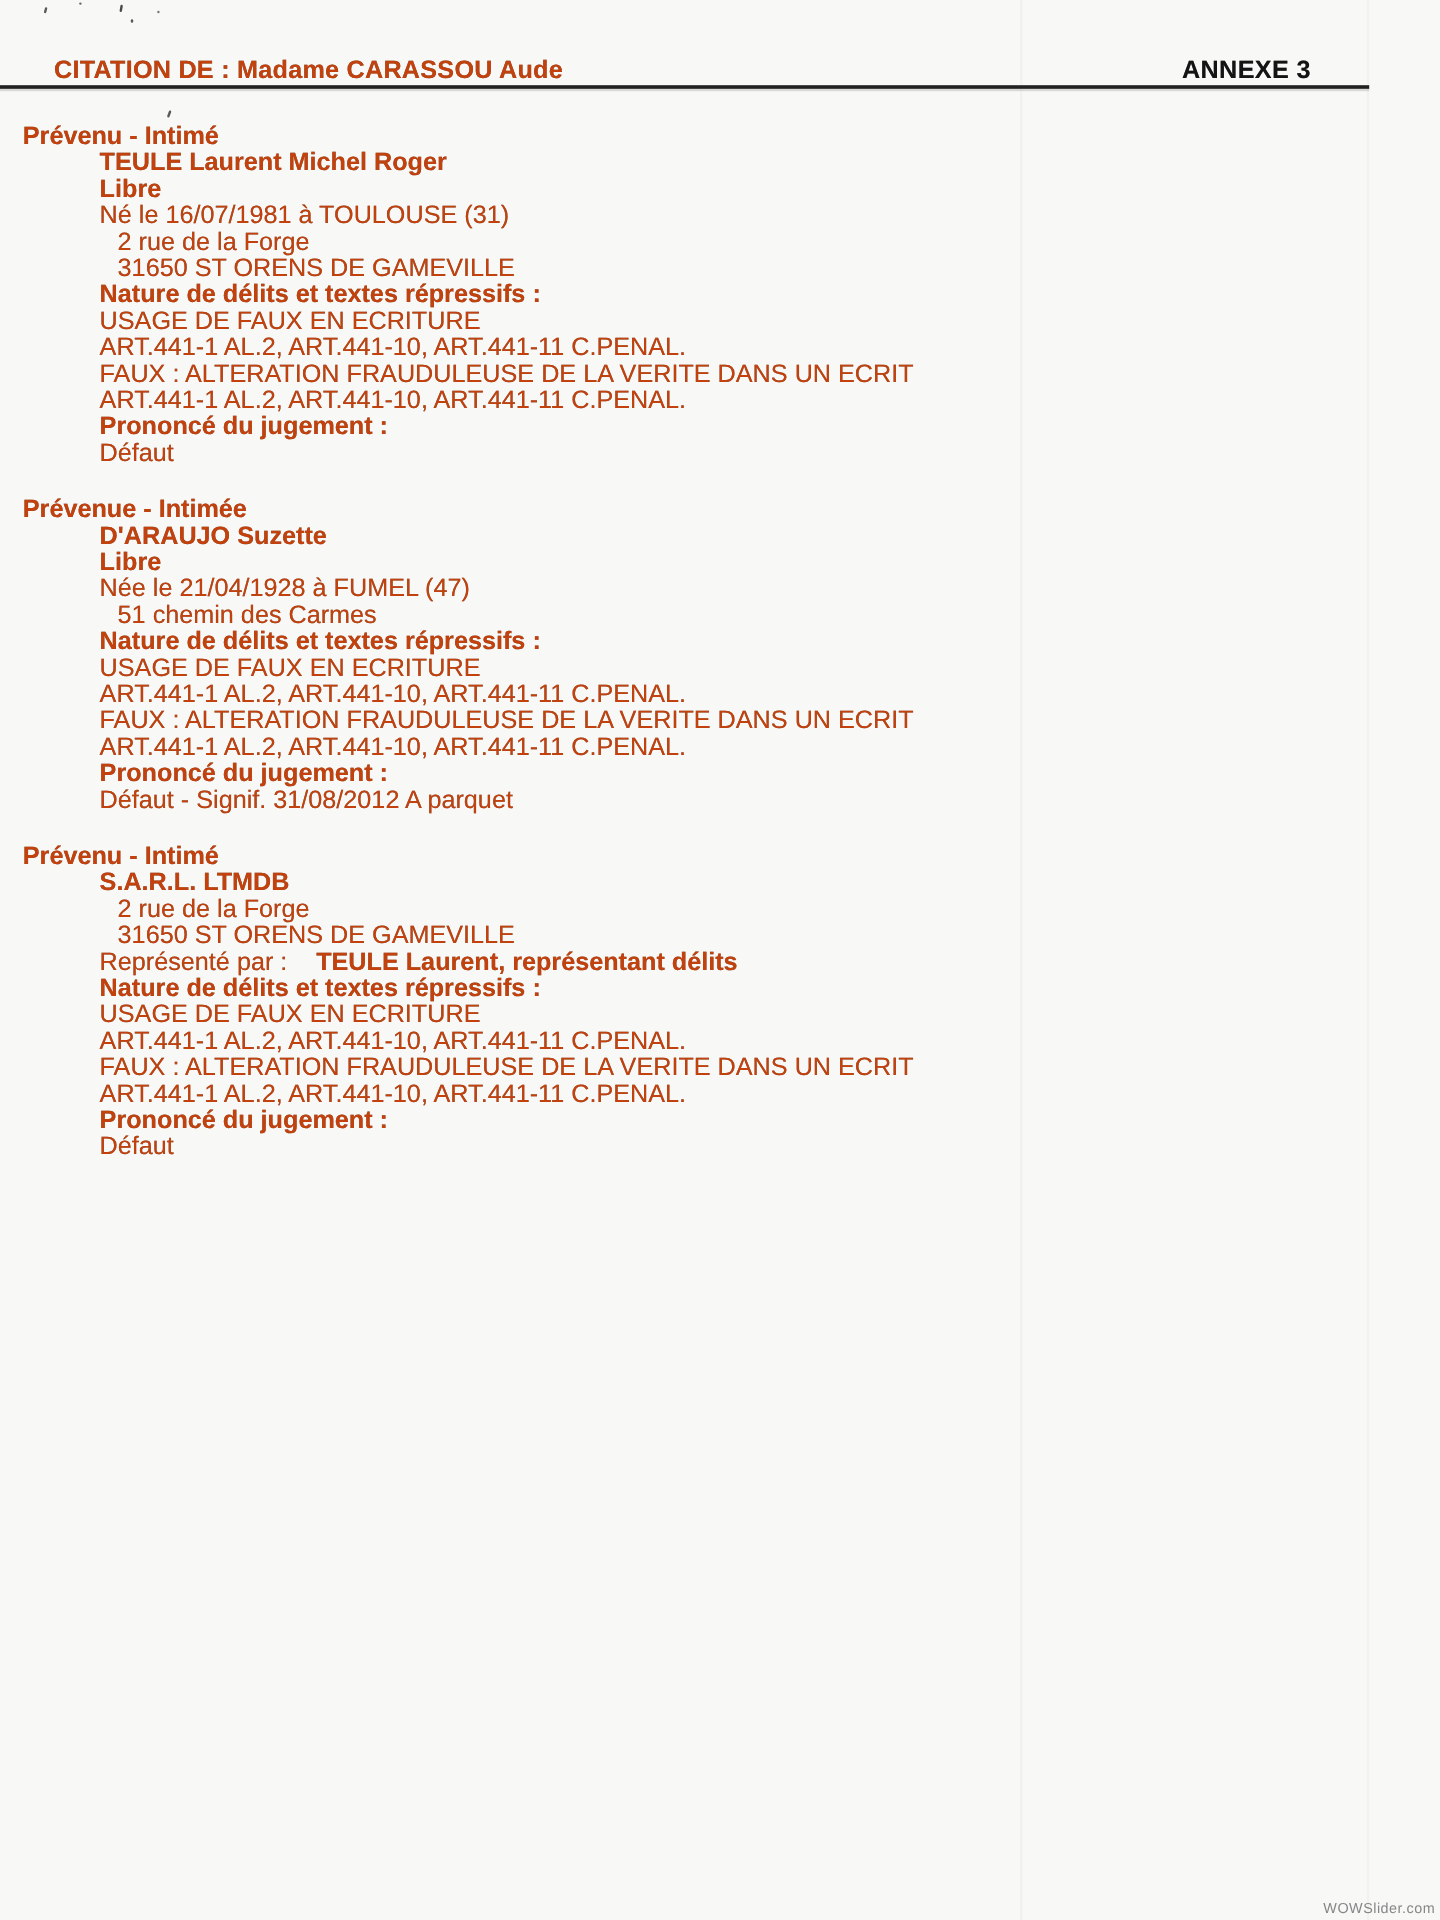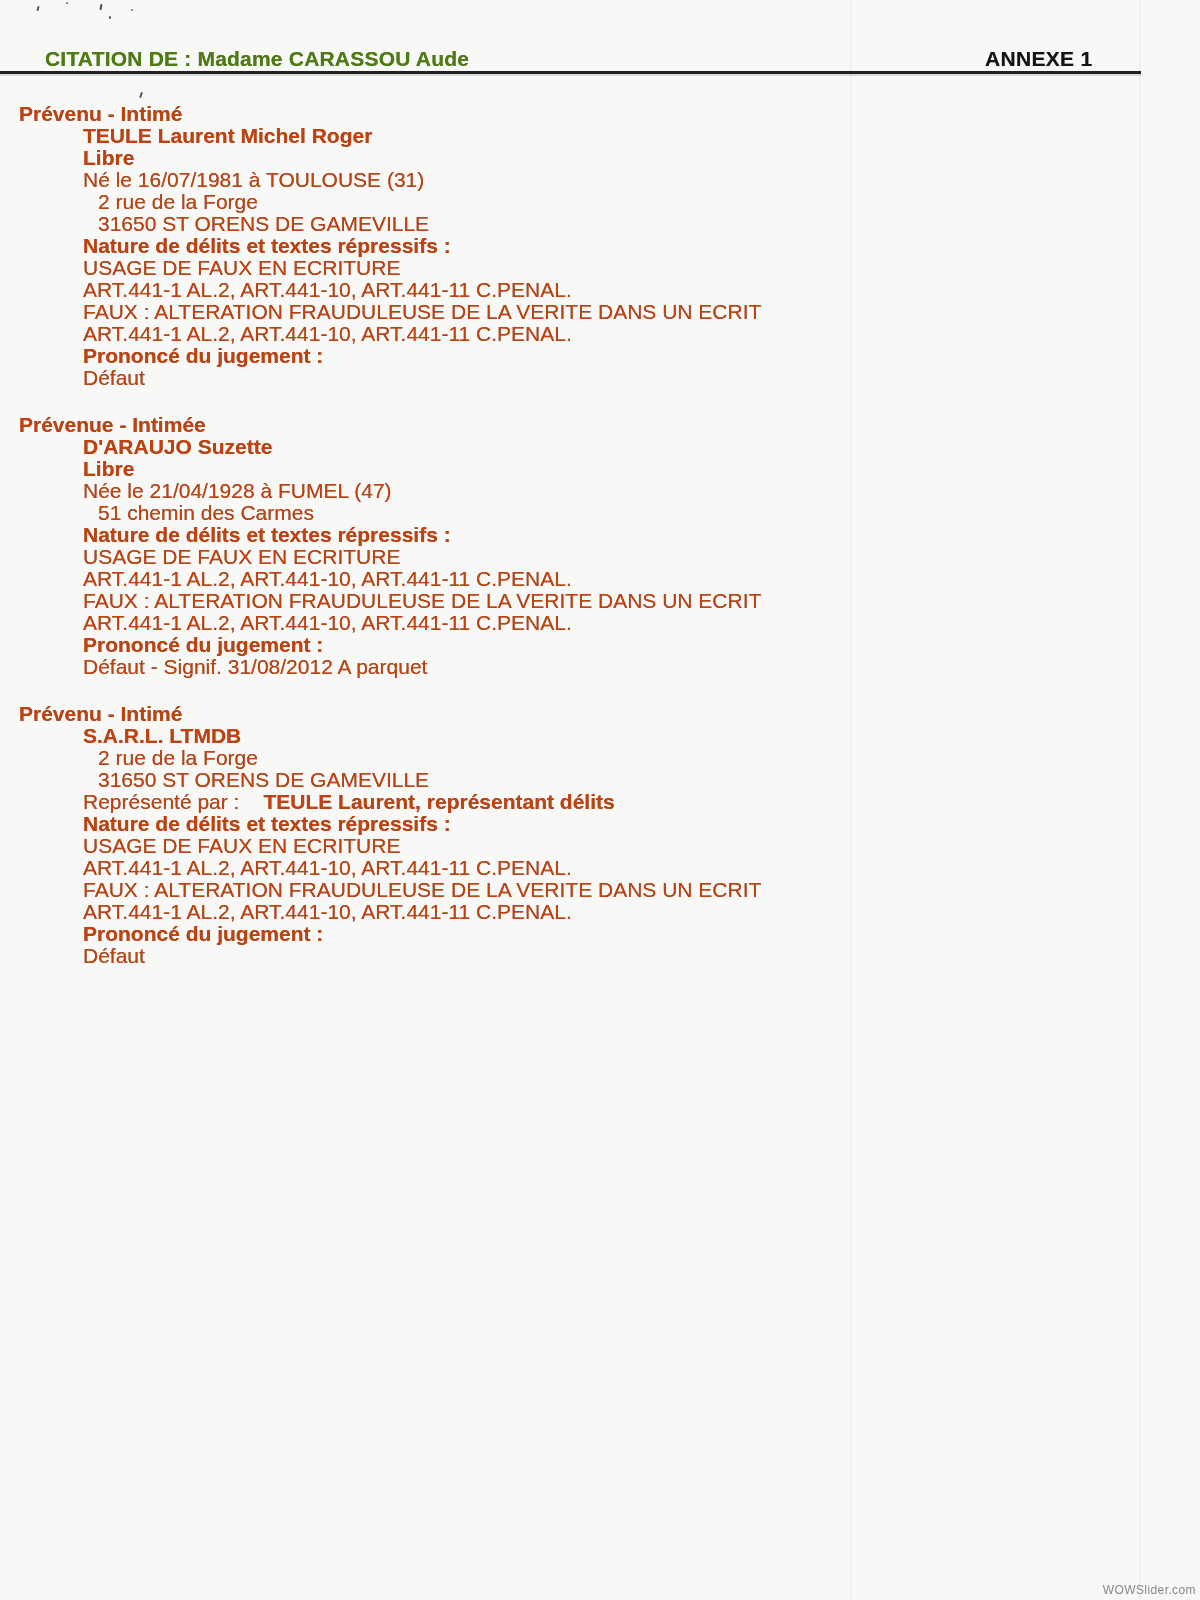--- a/index.html
+++ b/index.html
@@ -20,21 +20,21 @@
     position: absolute; top: 0; bottom: 0; width: 2px;
     background: rgba(120,120,120,0.05);
   }
   .band-1 { left: 850px; }
   .band-2 { left: 1139px; }
 
   
   .header-title {
     position: absolute; top: 47px; left: 45px;
     font-size: 21px; font-weight: bold; letter-spacing: 0.2px;
-    color: #4d7c0f;
+    color: #c2410c;
     text-shadow: 0 0 0.5px rgba(0,0,0,0.55);
   }
   .header-annexe {
     position: absolute; top: 47px; left: 985px;
     font-size: 21px; font-weight: bold; letter-spacing: 0.3px;
     color: #141414;
     text-shadow: 0 0 0.5px rgba(0,0,0,0.55);
   }
   .header-rule {
     position: absolute; top: 71px; left: 0; width: 1141px; height: 3px;
@@ -83,21 +83,21 @@
   <div class="scan-band band-2"></div>
 
   <div class="speck speck-a1"></div>
   <div class="speck speck-d1"></div>
   <div class="speck speck-a2"></div>
   <div class="speck speck-d2"></div>
   <div class="speck speck-d3"></div>
   <div class="speck speck-a3"></div>
 
   <div class="header-title">CITATION DE : Madame CARASSOU Aude</div>
-  <div class="header-annexe">ANNEXE 1</div>
+  <div class="header-annexe">ANNEXE 3</div>
   <div class="header-rule"></div>
 
   <div class="content">
 
     <section class="party-section">
       <div class="b">Prévenu - Intimé</div>
       <div class="ind1 b">TEULE Laurent Michel Roger</div>
       <div class="ind1 b">Libre</div>
       <div class="ind1">Né le 16/07/1981 à TOULOUSE (31)</div>
       <div class="ind2">2 rue de la Forge</div>

